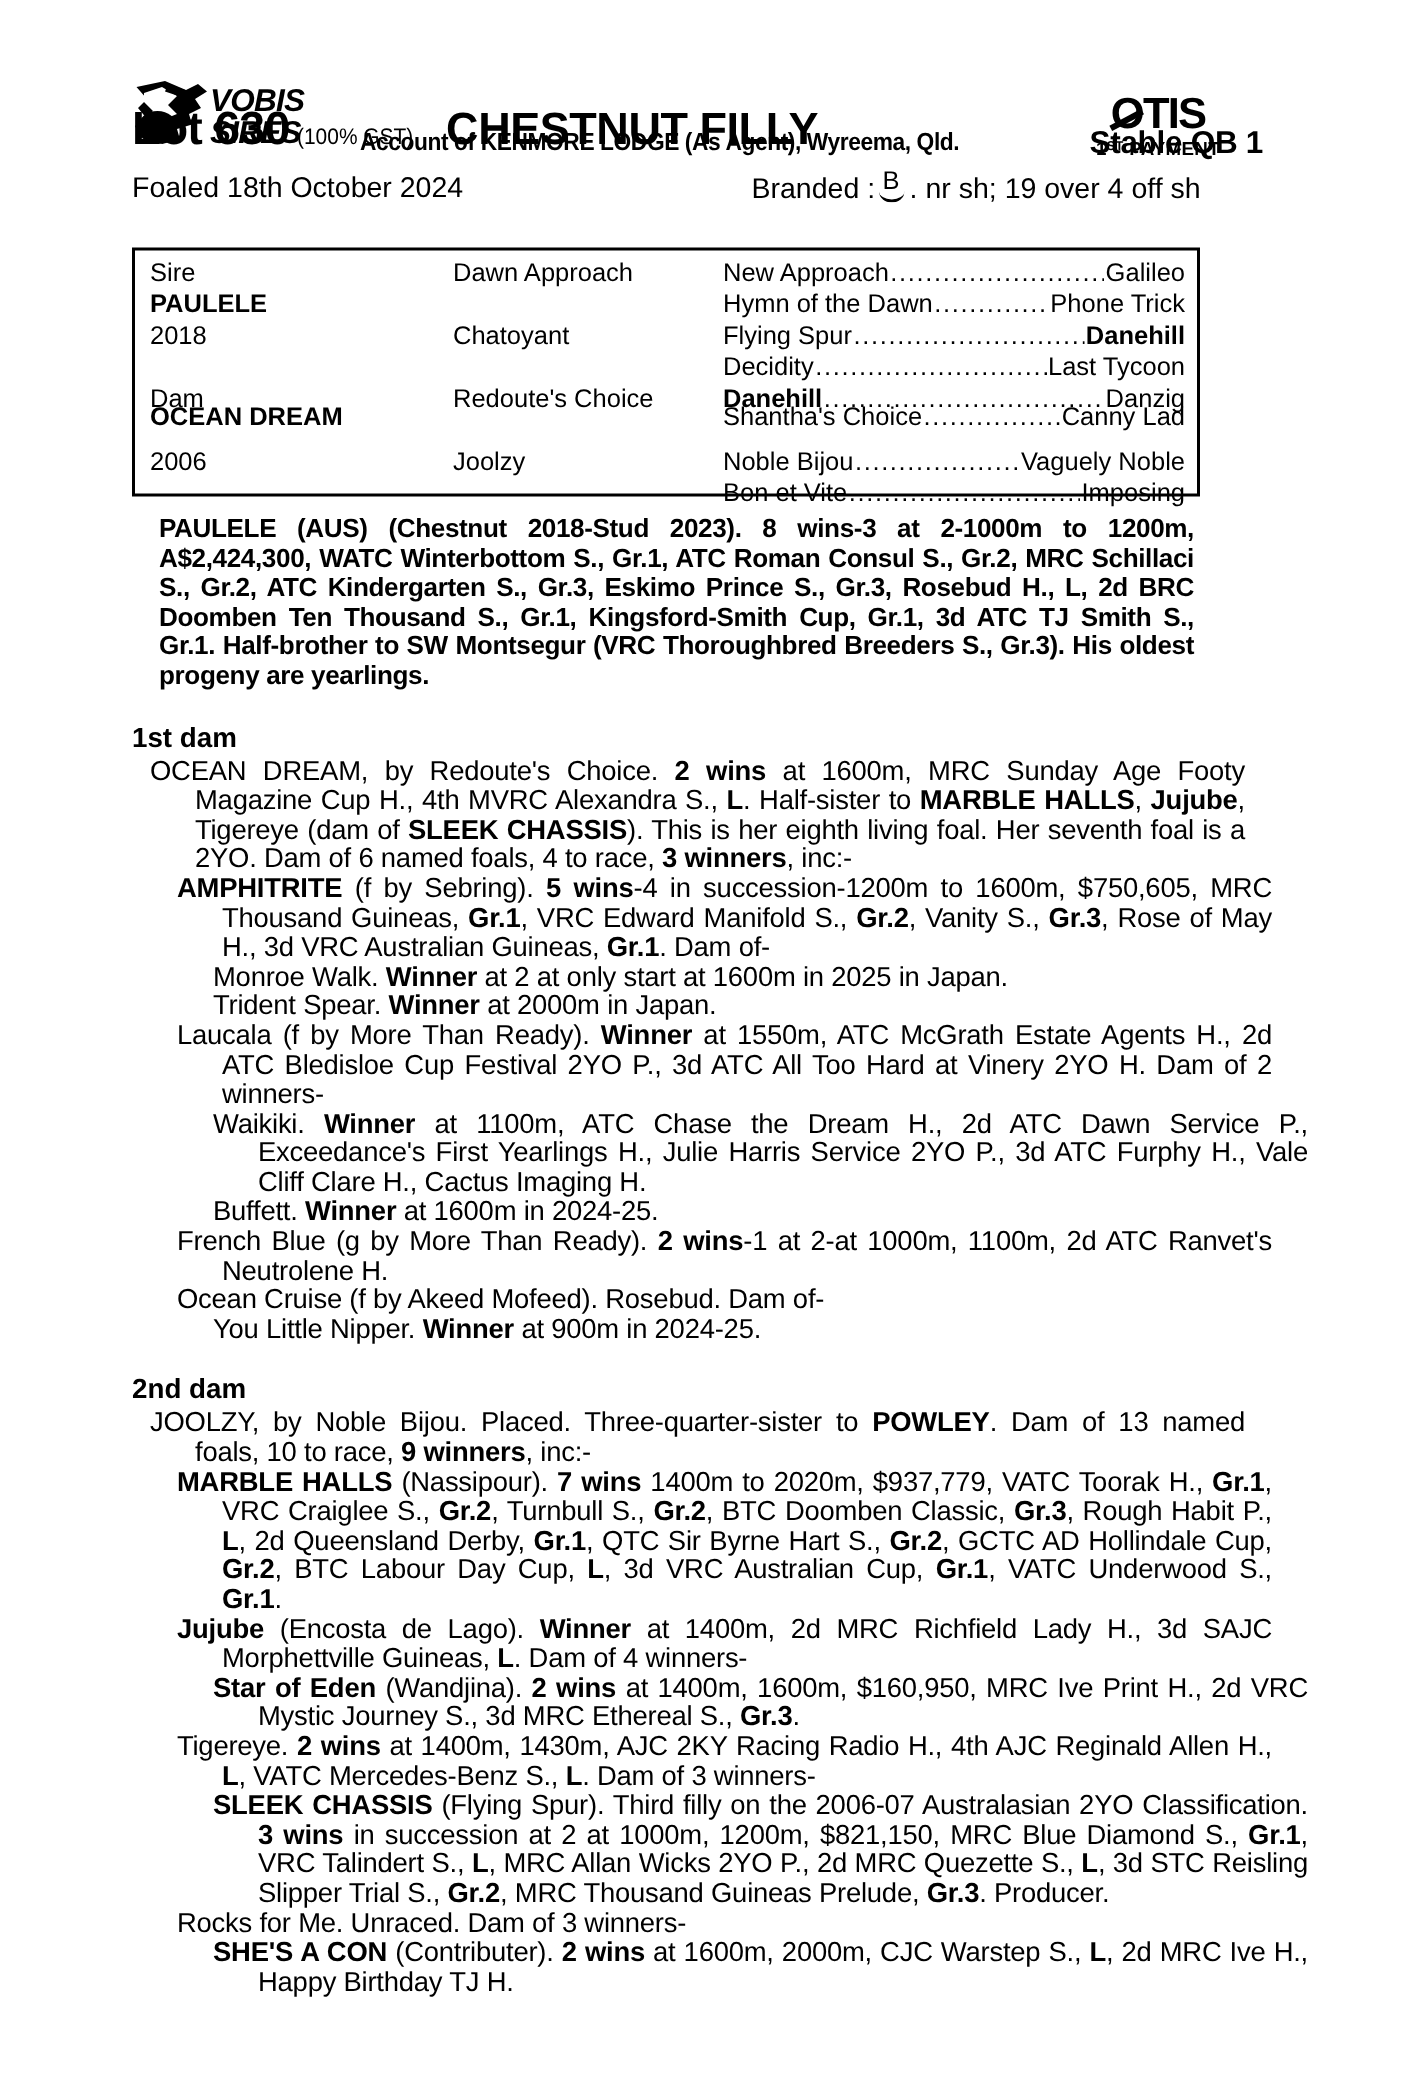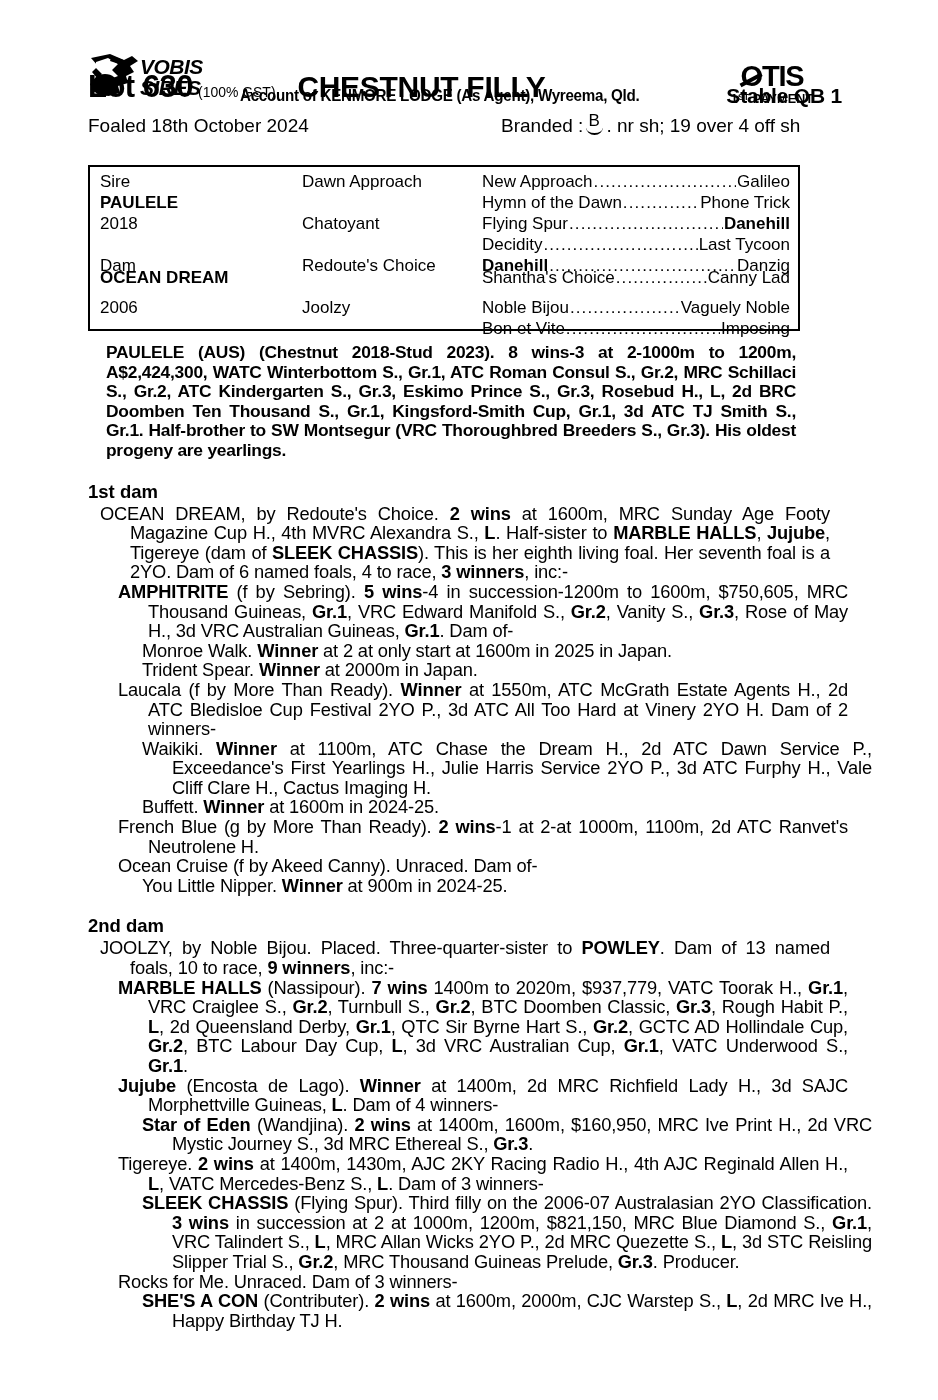--- a/index.html
+++ b/index.html
@@ -371,21 +371,21 @@
   <div class="dam-head">1st dam</div>
   <div id="first-dam-body">
       <p class="ped-p lv1">OCEAN DREAM, by Redoute's Choice. <b>2 wins</b> at 1600m, MRC Sunday Age Footy Magazine Cup H., 4th MVRC Alexandra S., <b>L</b>. Half-sister to <b>MARBLE HALLS</b>, <b>Jujube</b>, Tigereye (dam of <b>SLEEK CHASSIS</b>). This is her eighth living foal. Her seventh foal is a 2YO. Dam of 6 named foals, 4 to race, <b>3 winners</b>, inc:-</p>
       <p class="ped-p lv2"><b>AMPHITRITE</b> (f by Sebring). <b>5 wins</b>-4 in succession-1200m to 1600m, $750,605, MRC Thousand Guineas, <b>Gr.1</b>, VRC Edward Manifold S., <b>Gr.2</b>, Vanity S., <b>Gr.3</b>, Rose of May H., 3d VRC Australian Guineas, <b>Gr.1</b>. Dam of-</p>
       <p class="ped-p lv3">Monroe Walk. <b>Winner</b> at 2 at only start at 1600m in 2025 in Japan.</p>
       <p class="ped-p lv3">Trident Spear. <b>Winner</b> at 2000m in Japan.</p>
       <p class="ped-p lv2">Laucala (f by More Than Ready). <b>Winner</b> at 1550m, ATC McGrath Estate Agents H., 2d ATC Bledisloe Cup Festival 2YO P., 3d ATC All Too Hard at Vinery 2YO H. Dam of 2 winners-</p>
       <p class="ped-p lv3">Waikiki. <b>Winner</b> at 1100m, ATC Chase the Dream H., 2d ATC Dawn Service P., Exceedance's First Yearlings H., Julie Harris Service 2YO P., 3d ATC Furphy H., Vale Cliff Clare H., Cactus Imaging H.</p>
       <p class="ped-p lv3">Buffett. <b>Winner</b> at 1600m in 2024-25.</p>
       <p class="ped-p lv2">French Blue (g by More Than Ready). <b>2 wins</b>-1 at 2-at 1000m, 1100m, 2d ATC Ranvet's Neutrolene H.</p>
-      <p class="ped-p lv2">Ocean Cruise (f by Akeed Canny). Unraced. Dam of-</p>
+      <p class="ped-p lv2">Ocean Cruise (f by Akeed Mofeed). Rosebud. Dam of-</p>
       <p class="ped-p lv3">You Little Nipper. <b>Winner</b> at 900m in 2024-25.</p>
     </div>
 
   <div class="dam-head">2nd dam</div>
   <div id="second-dam-body">
       <p class="ped-p lv1">JOOLZY, by Noble Bijou. Placed. Three-quarter-sister to <b>POWLEY</b>. Dam of 13 named foals, 10 to race, <b>9 winners</b>, inc:-</p>
       <p class="ped-p lv2"><b>MARBLE HALLS</b> (Nassipour). <b>7 wins</b> 1400m to 2020m, $937,779, VATC Toorak H., <b>Gr.1</b>, VRC Craiglee S., <b>Gr.2</b>, Turnbull S., <b>Gr.2</b>, BTC Doomben Classic, <b>Gr.3</b>, Rough Habit P., <b>L</b>, 2d Queensland Derby, <b>Gr.1</b>, QTC Sir Byrne Hart S., <b>Gr.2</b>, GCTC AD Hollindale Cup, <b>Gr.2</b>, BTC Labour Day Cup, <b>L</b>, 3d VRC Australian Cup, <b>Gr.1</b>, VATC Underwood S., <b>Gr.1</b>.</p>
       <p class="ped-p lv2"><b>Jujube</b> (Encosta de Lago). <b>Winner</b> at 1400m, 2d MRC Richfield Lady H., 3d SAJC Morphettville Guineas, <b>L</b>. Dam of 4 winners-</p>
       <p class="ped-p lv3"><b>Star of Eden</b> (Wandjina). <b>2 wins</b> at 1400m, 1600m, $160,950, MRC Ive Print H., 2d VRC Mystic Journey S., 3d MRC Ethereal S., <b>Gr.3</b>.</p>
       <p class="ped-p lv2">Tigereye. <b>2 wins</b> at 1400m, 1430m, AJC 2KY Racing Radio H., 4th AJC Reginald Allen H., <b>L</b>, VATC Mercedes-Benz S., <b>L</b>. Dam of 3 winners-</p>

